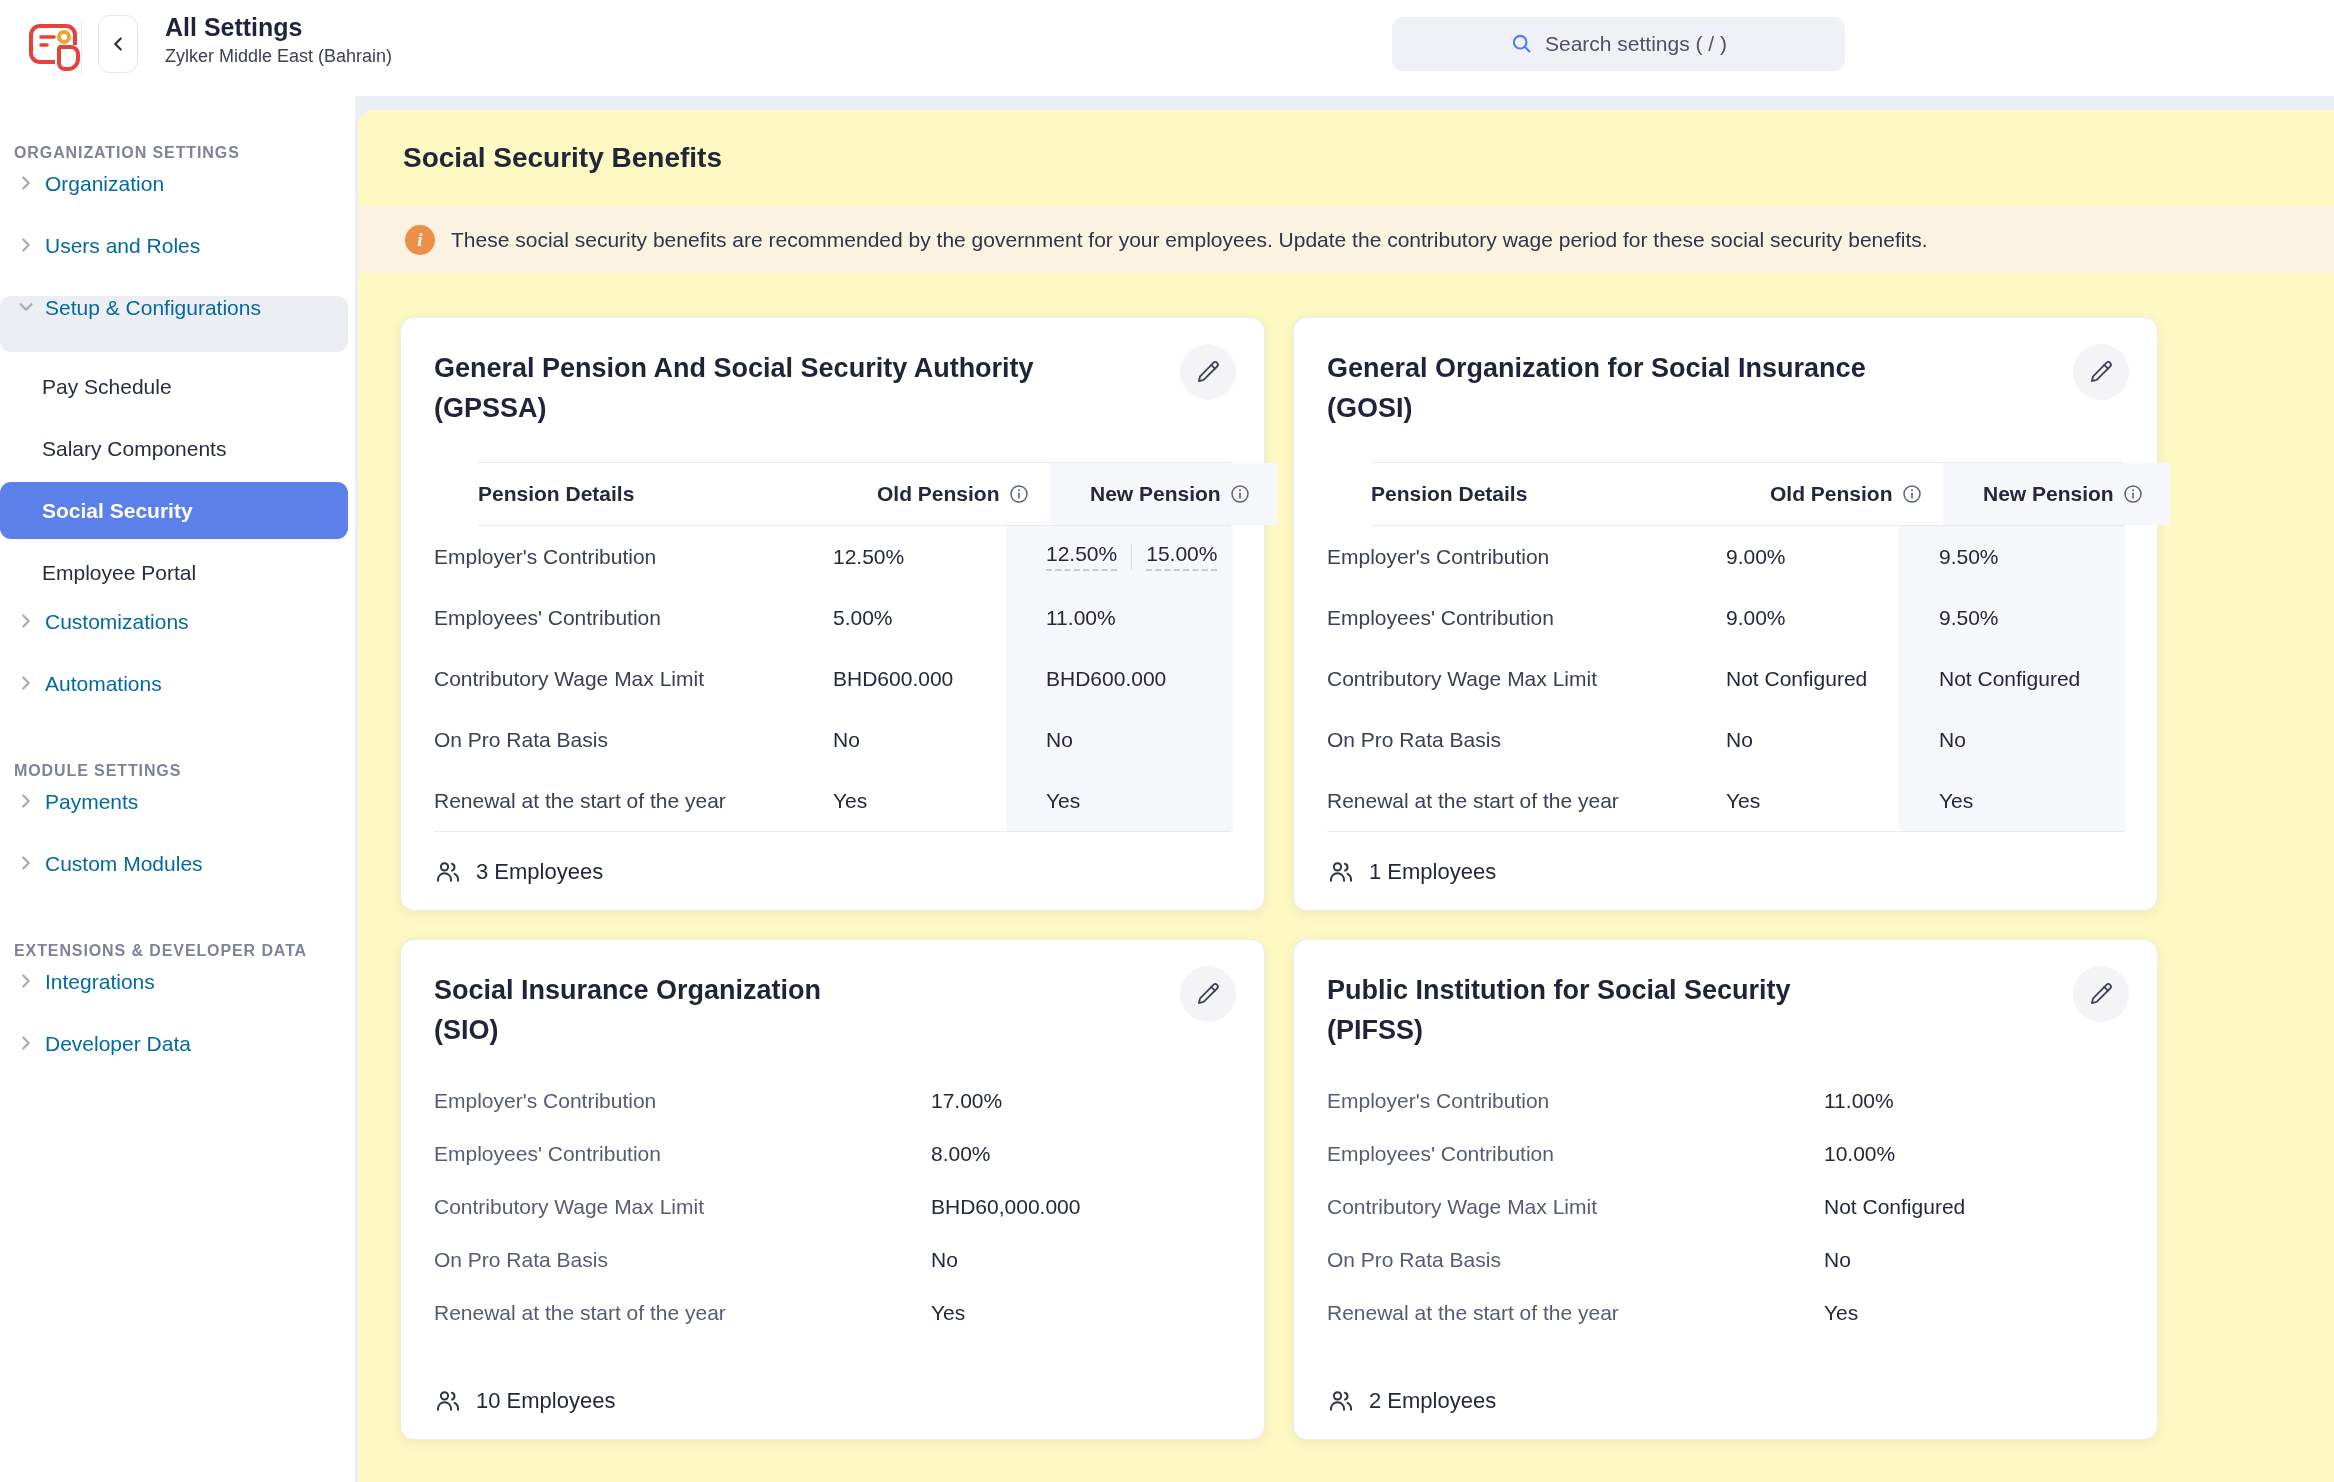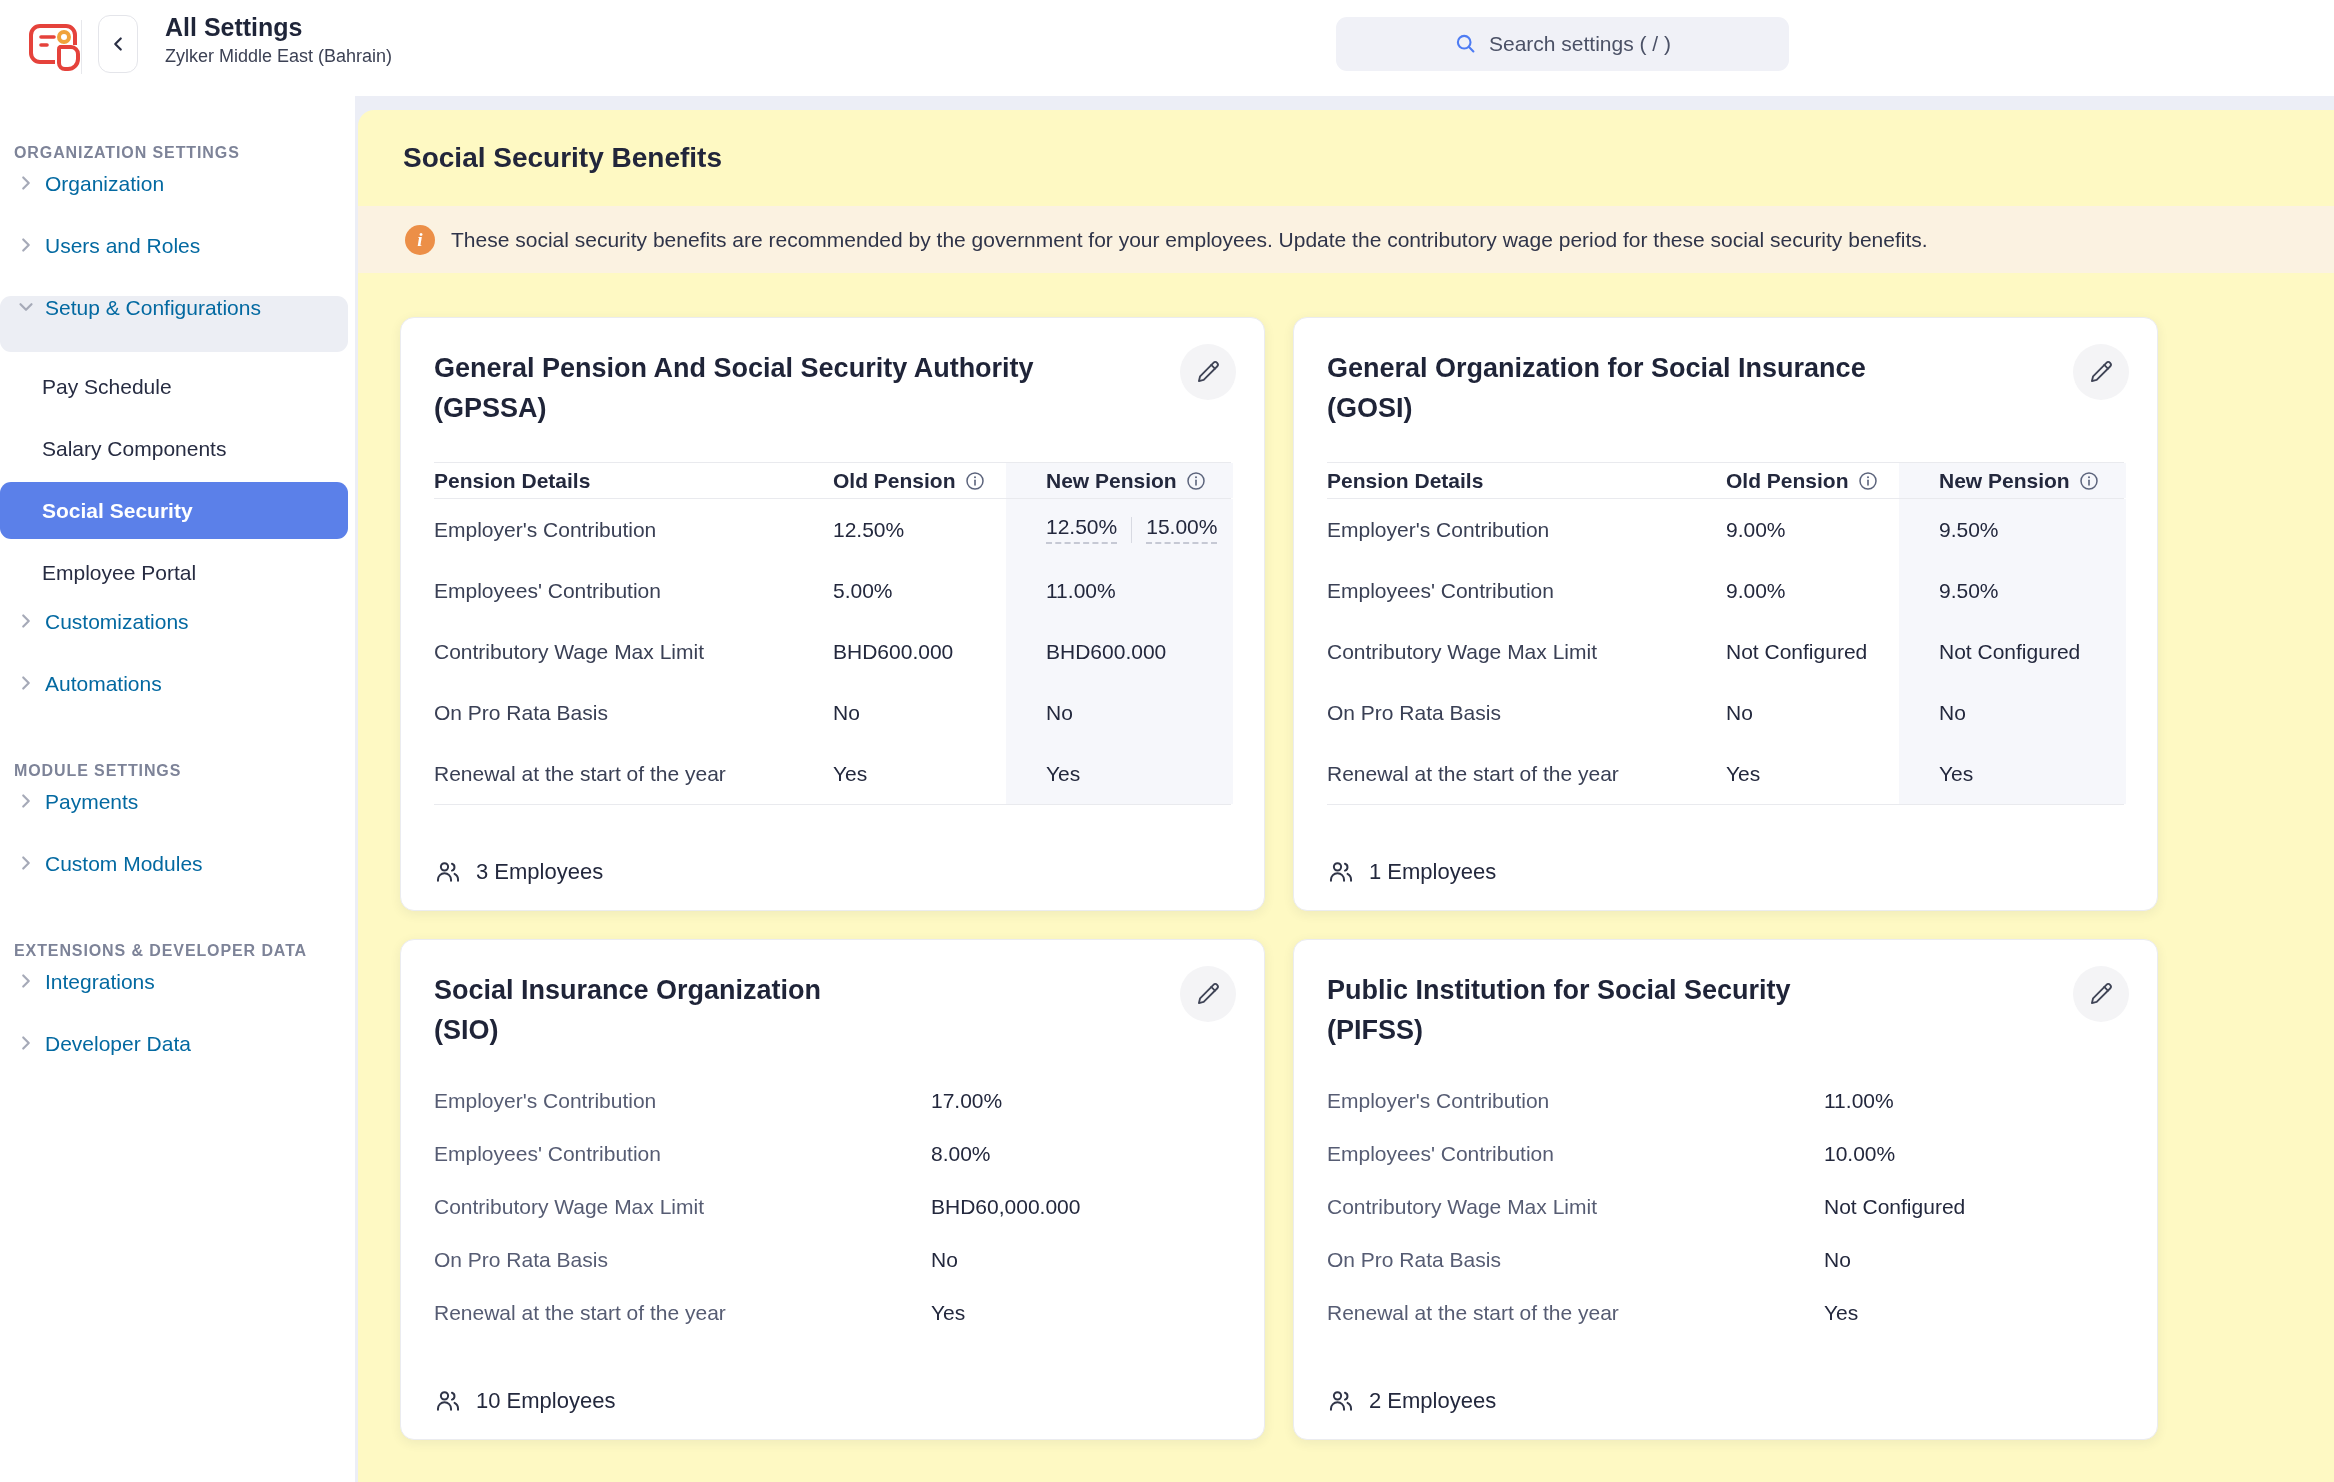--- a/index.html
+++ b/index.html
@@ -8,21 +8,21 @@
 
   
   .topbar { position:absolute; left:0; top:0; width:2334px; height:96px; background:#fff; z-index:5; }
   .logo { position:absolute; left:28px; top:20px; width:54px; height:54px; }
   .logo-divider { position:absolute; left:81px; top:20px; width:1px; height:54px; background:#E7E8EC; }
   .back-btn { position:absolute; left:98px; top:15px; width:40px; height:58px; border:1px solid #E4E5EA;
               border-radius:12px; background:#fff; display:flex; align-items:center; justify-content:center; cursor:pointer; }
   .hd-titles { position:absolute; left:165px; top:13px; }
   .hd-title { font-size:25px; font-weight:700; color:#1F2539; }
   .hd-sub { font-size:18px; color:#3C4154; margin-top:4px; }
-  .searchbox { position:absolute; left:1336px; top:17px; width:453px; height:54px; border-radius:11px;
+  .searchbox { position:absolute; left:1392px; top:17px; width:453px; height:54px; border-radius:11px;
                background:#F0F1F7; display:flex; align-items:center; justify-content:center; gap:11px;
                font-size:21px; color:#4B5166; cursor:pointer; }
 
   
   .shell { position:absolute; left:0; top:96px; width:2334px; height:1386px; display:flex; }
   .sidebar { width:355px; height:100%; background:#fff; flex:none; padding:30px 7px 0 0; overflow:hidden; }
   .content-wrap { flex:1; height:100%; background:#ECEEF6; padding:14px 0 0 3px; }
   .panel { width:100%; height:100%; background:#fef9c3; border-top-left-radius:16px; position:relative; overflow:hidden; }
 
   
@@ -50,22 +50,22 @@
   .card { background:#fff; border:1px solid #EBECF0; border-radius:14px; position:relative;
           box-shadow:0 3px 12px rgba(35,40,70,.07); padding:30px 33px 0 33px; }
   .card.tall { height:594px; } .card.short { height:501px; }
   .card-title { font-size:27px; font-weight:600; color:#1F2438; line-height:40px; padding-right:95px; }
   .card-title span { display:block; }
   .edit-btn { position:absolute; top:26px; right:28px; width:56px; height:56px; border-radius:50%;
               background:#F4F4F6; border:none; display:flex; align-items:center; justify-content:center; cursor:pointer; }
 
   
   .ptable { margin-top:34px; }
-  .thead { display:grid; grid-template-columns:399px 173px 227px; height:37px;
-           border-top:1px solid #E9EAEE; border-bottom:1px solid #E9EAEE; }
+  .thead { display:grid; grid-template-columns:399px 173px 227px; height:64px;
+           border-top:1px solid #E9EAEE; border-bottom:1px solid #E9EAEE;margin-left:44px; }
   .th { display:flex; align-items:center; gap:9px; font-size:21px; font-weight:700; color:#23283D; }
   .newcol { background:#F6F7FB; padding-left:40px; }
   .tbody { border-bottom:1px solid #E9EAEE; }
   .trow { display:grid; grid-template-columns:399px 173px 227px; height:61px; }
   .td { display:flex; align-items:center; font-size:21px; color:#23283D; }
   .td.lbl { color:#3A4055; }
   .dual { display:flex; align-items:center; }
   .dashed { border-bottom:2px dashed #C6C9D4; padding-bottom:3px; cursor:help; }
   .vsep { width:1px; height:26px; background:#D8DAE2; margin:0 14px; }
 

